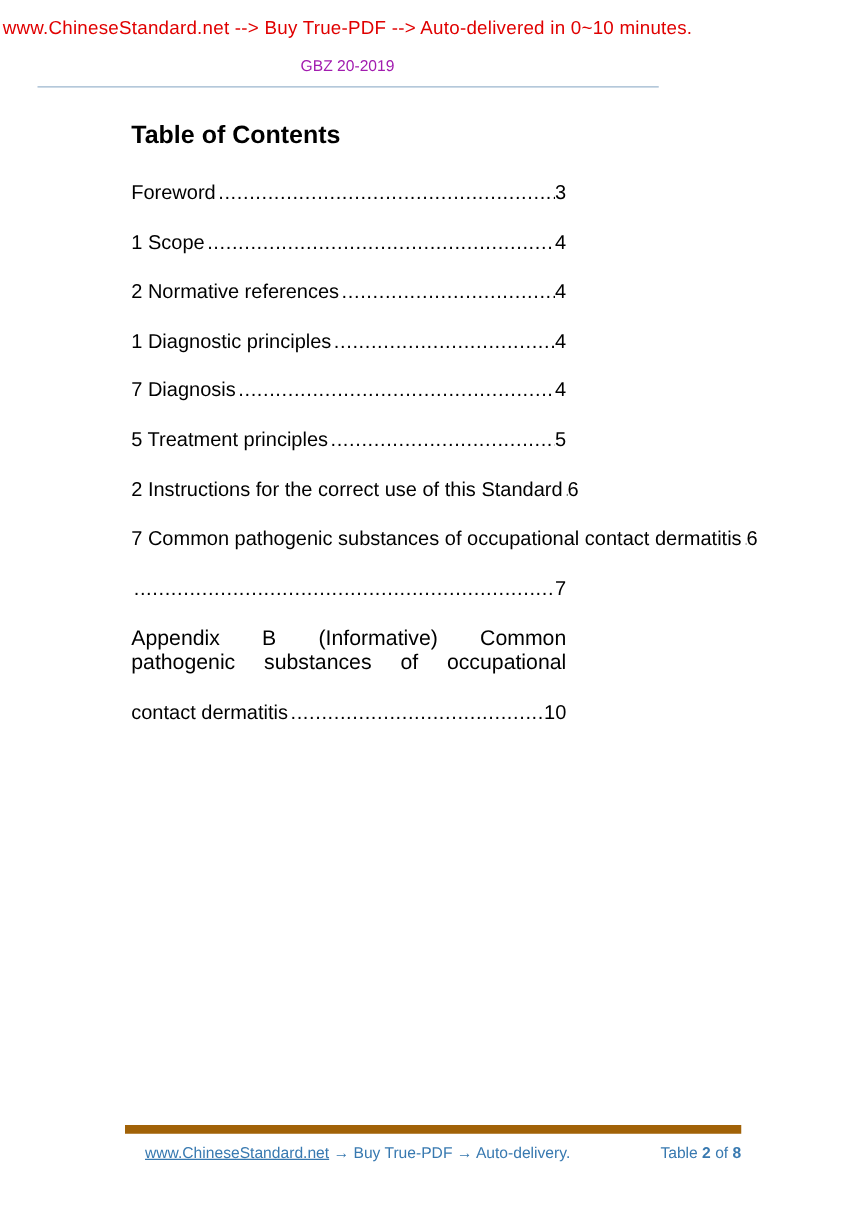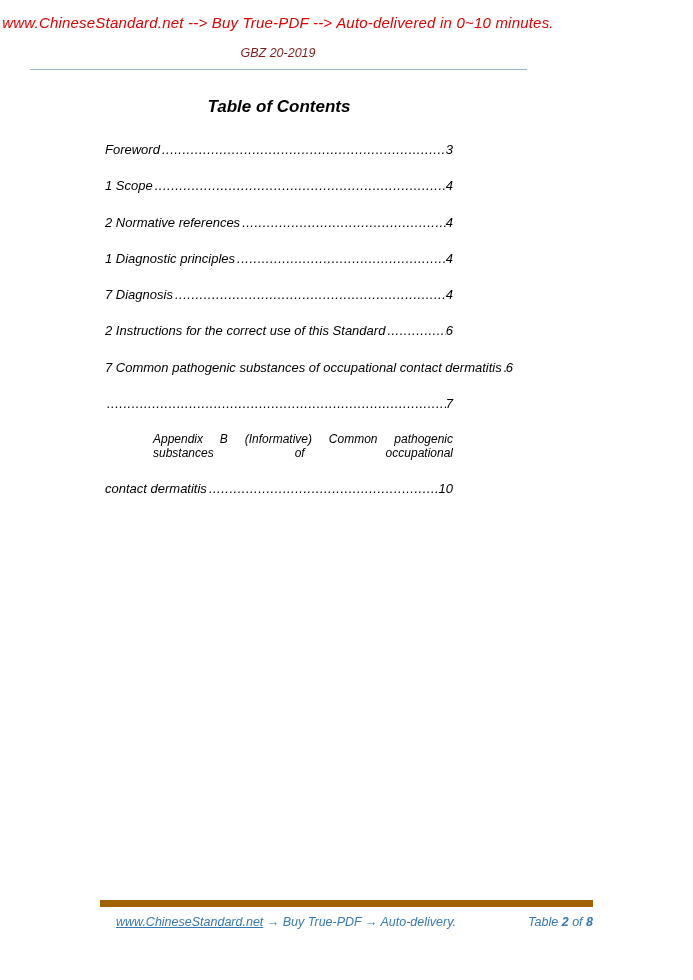--- a/index.html
+++ b/index.html
@@ -5,77 +5,76 @@
   html, body { margin: 0; padding: 0; }
   body {
     width: 693px;
     height: 980px;
     background: #ffffff;
     font-family: "Liberation Sans", sans-serif;
     color: #000000;
     position: relative;
     overflow: hidden;
   }
-  .page { width: 556px; height: 980px; position: relative; font-style: italic; }
+  .page { width: 556px; height: 980px; position: relative; }
 
   .banner {
     text-align: center;
     color: #e00000;
     font-size: 15px;
     padding-top: 14px;
     letter-spacing: 0.2px;
   }
   .doc-code {
     text-align: center;
-    color: #7f1d1d;
+    color: #a21caf;
     font-size: 12.5px;
     margin-top: 15px;
   }
   .header-rule {
     width: 497px;
     margin: 9px auto 0 auto;
     border-top: 1px solid #9cb6ce;
     height: 0;
   }
 
   .content {
     padding: 0 103px 0 105px;
   }
   .toc-title {
-    text-align: center;
-    font-size: 17px;
+    text-align: left;
+    font-size: 20px;
     font-weight: bold;
     margin: 27px 0 26px 0;
   }
   .toc-row {
     display: flex;
     align-items: flex-start;
-    font-size: 13px;
+    font-size: 16px;
     margin-bottom: 22px;
     line-height: 1.1;
   }
   .toc-text { flex: 0 0 auto; white-space: nowrap; }
   .leader {
     flex: 1 1 auto;
     overflow: hidden;
     white-space: nowrap;
     padding: 0 2px;
   }
   .leader::after {
     content: "....................................................................................................................................................................................................";
     letter-spacing: 0.5px;
   }
   .toc-page { flex: 0 0 auto; }
   .wrap-line1 {
-    font-size: 12px;
+    font-size: 17px;
     line-height: 1.1;
     margin-bottom: 22px;
     text-align: justify;
     text-align-last: justify;
-    margin-left: 48px;
   }
 
   .footer {
     position: absolute;
     top: 900px;
     left: 100px;
     width: 493px;
     border-top: 7px solid #a16207;
     padding-top: 8px;
     display: flex;
@@ -129,20 +128,25 @@
       <span class="leader"></span>
       <span class="toc-page">4</span>
     </div>
 
     <div class="toc-row">
       <span class="toc-text">7 Diagnosis</span>
       <span class="leader"></span>
       <span class="toc-page">4</span>
     </div>
 
+    <div class="toc-row">
+      <span class="toc-text">5 Treatment principles</span>
+      <span class="leader"></span>
+      <span class="toc-page">5</span>
+    </div>
 
     <div class="toc-row">
       <span class="toc-text">2 Instructions for the correct use of this Standard</span>
       <span class="leader"></span>
       <span class="toc-page">6</span>
     </div>
 
     <div class="toc-row">
       <span class="toc-text">7 Common pathogenic substances of occupational contact dermatitis</span>
       <span class="leader"></span>

